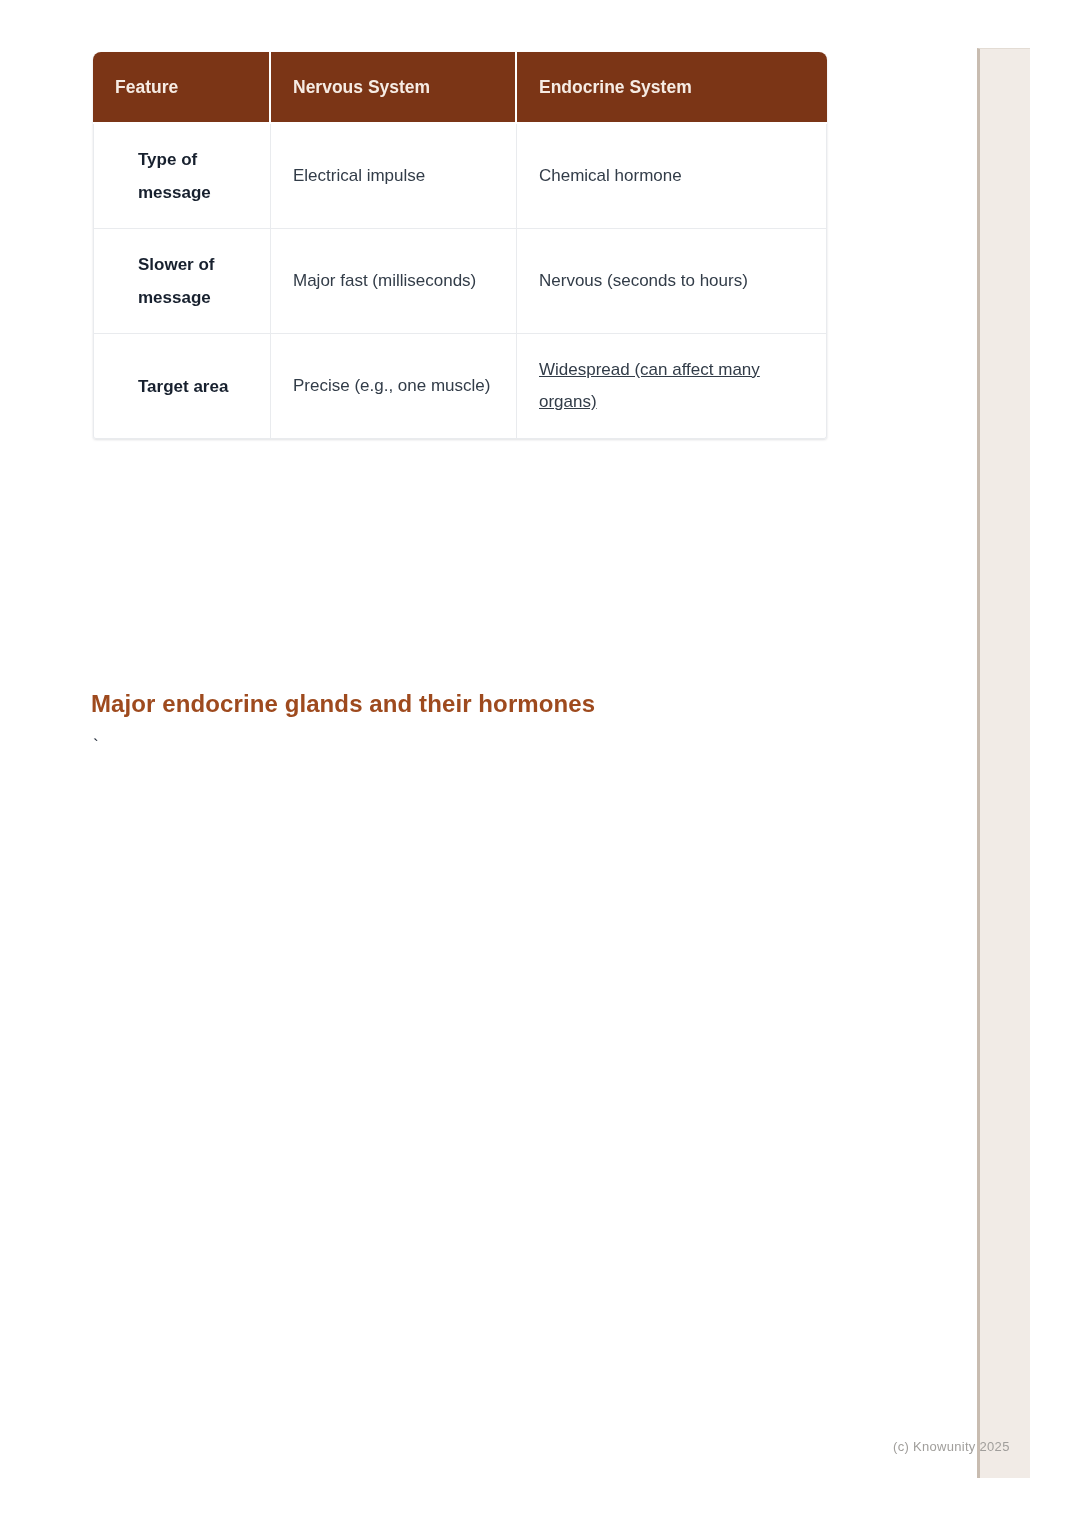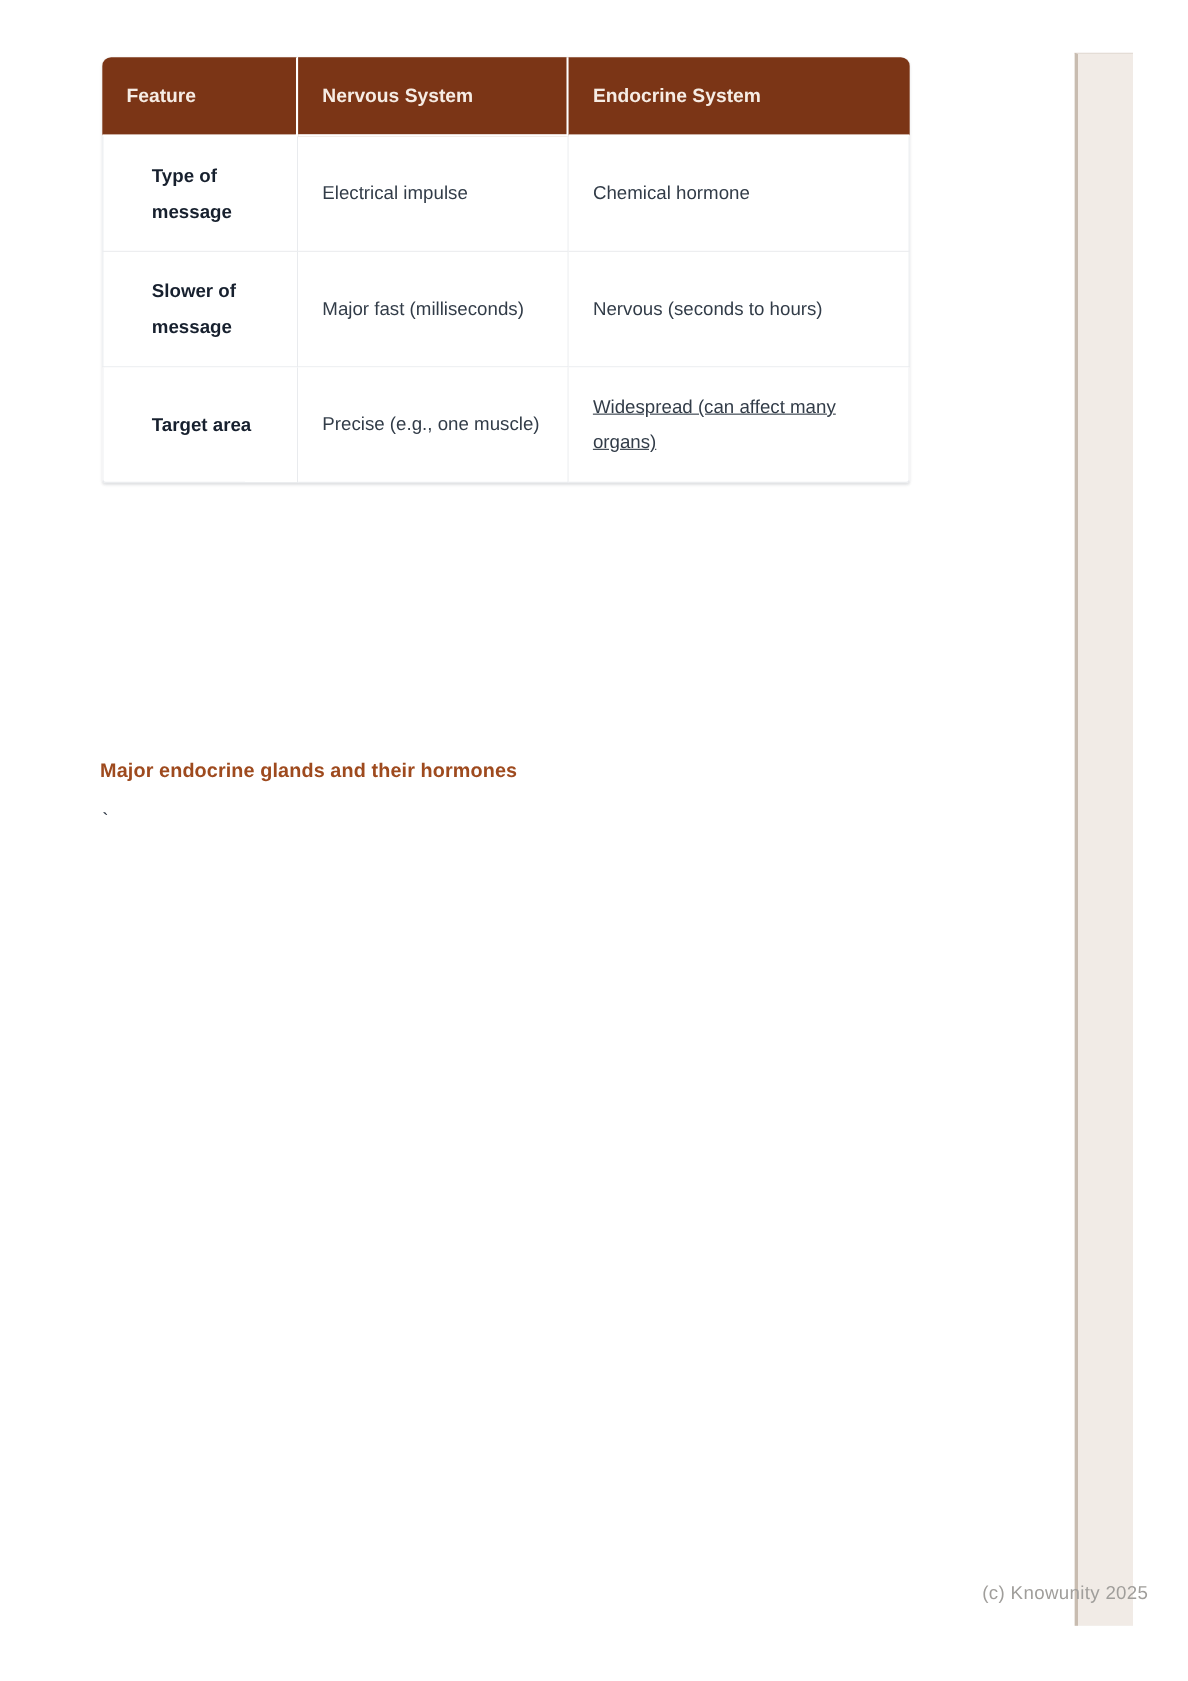--- a/index.html
+++ b/index.html
@@ -67,21 +67,21 @@
     line-height: 33px;
     padding-left: 44px;
   }
   tr:last-child td:first-child { border-bottom-left-radius: 3px; }
   tr:last-child td:last-child  { border-bottom-right-radius: 3px; text-decoration: underline; }
 
   
   .section-heading {
     position: absolute;
     left: 91px; top: 690px;
-    font-size: 18px;
+    font-size: 24px;
     font-weight: 700;
     letter-spacing: 0.1px;
     color: var(--heading-text, #9e4a1e);
   }
   .stray-char {
     position: absolute;
     left: 93px; top: 736px;
     font-size: 17px;
     color: #1f2937;
   }
@@ -93,21 +93,21 @@
     width: 53px; height: 1430px;
     background: var(--panel-bg, #f1ebe6);
     border-left: 3px solid var(--panel-border, #c8bcb0);
     border-top: 1px solid #e3dcd4;
   }
 
   
   .copyright {
     position: absolute;
     left: 893px; top: 1439px;
-    font-size: 17px;
+    font-size: 13px;
     letter-spacing: 0.3px;
     color: var(--copyright-text, #a09e9b);
     z-index: 2;
     white-space: nowrap;
   }
 </style>
 </head>
 <body>
 
 <div class="page">

